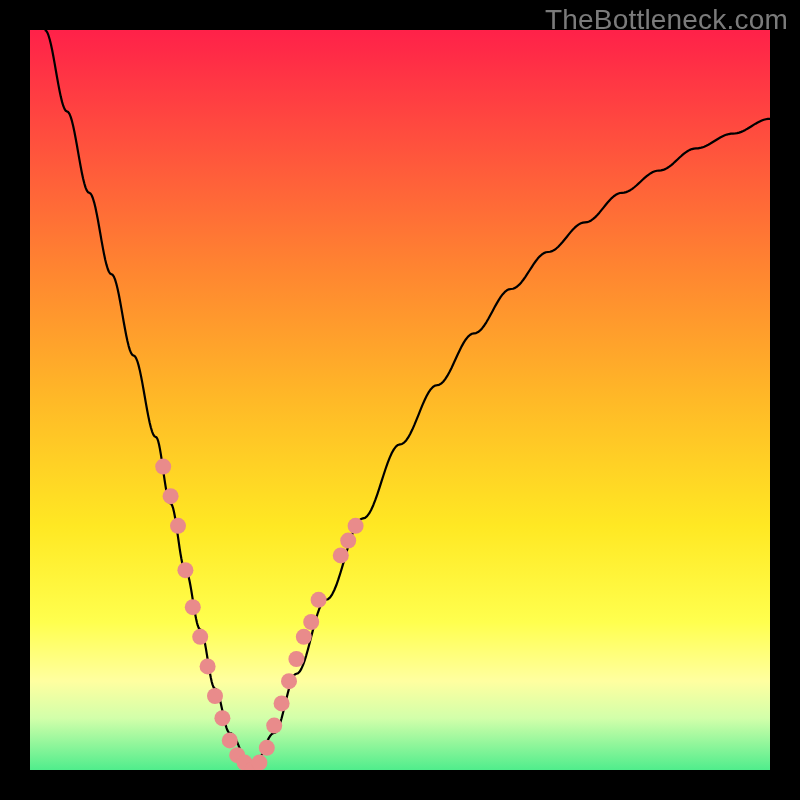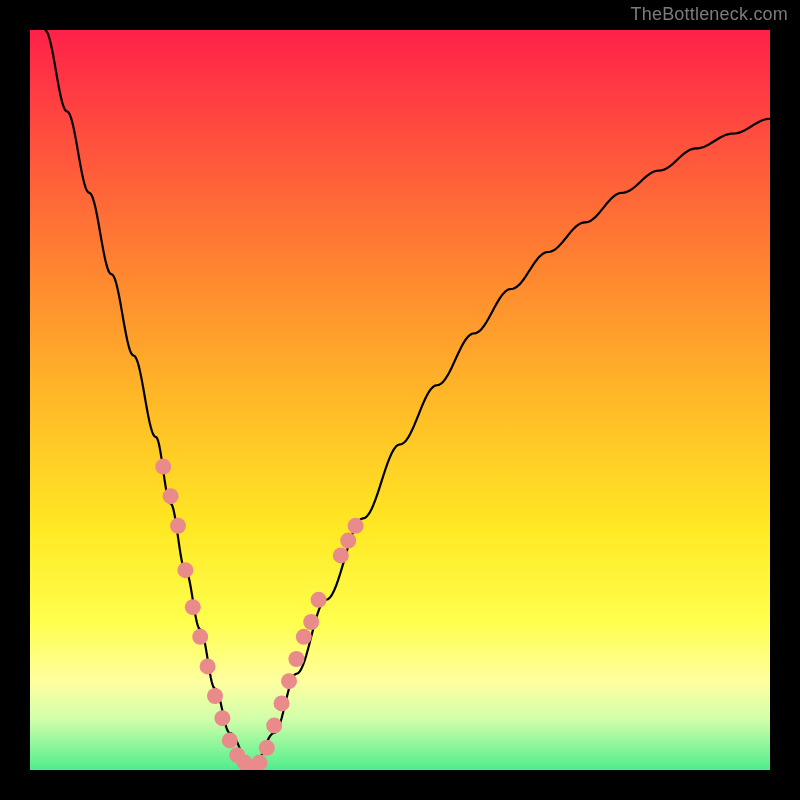--- a/index.html
+++ b/index.html
@@ -34,21 +34,21 @@
       rgb(255, 255, 160) 88%,
       rgb(210, 255, 170) 93%,
       rgb( 80, 237, 140) 100%
     );
   }
   .watermark {
     position: absolute;
     top: 4px;
     right: 12px;
     color: #7b7b7b;
-    font-size: 18px;
+    font-size: 28px;
     font-weight: 500;
     letter-spacing: 0.2px;
     user-select: none;
   }
   svg.curve {
     position: absolute;
     left: 0;
     top: 0;
     width: 740px;
     height: 740px;

